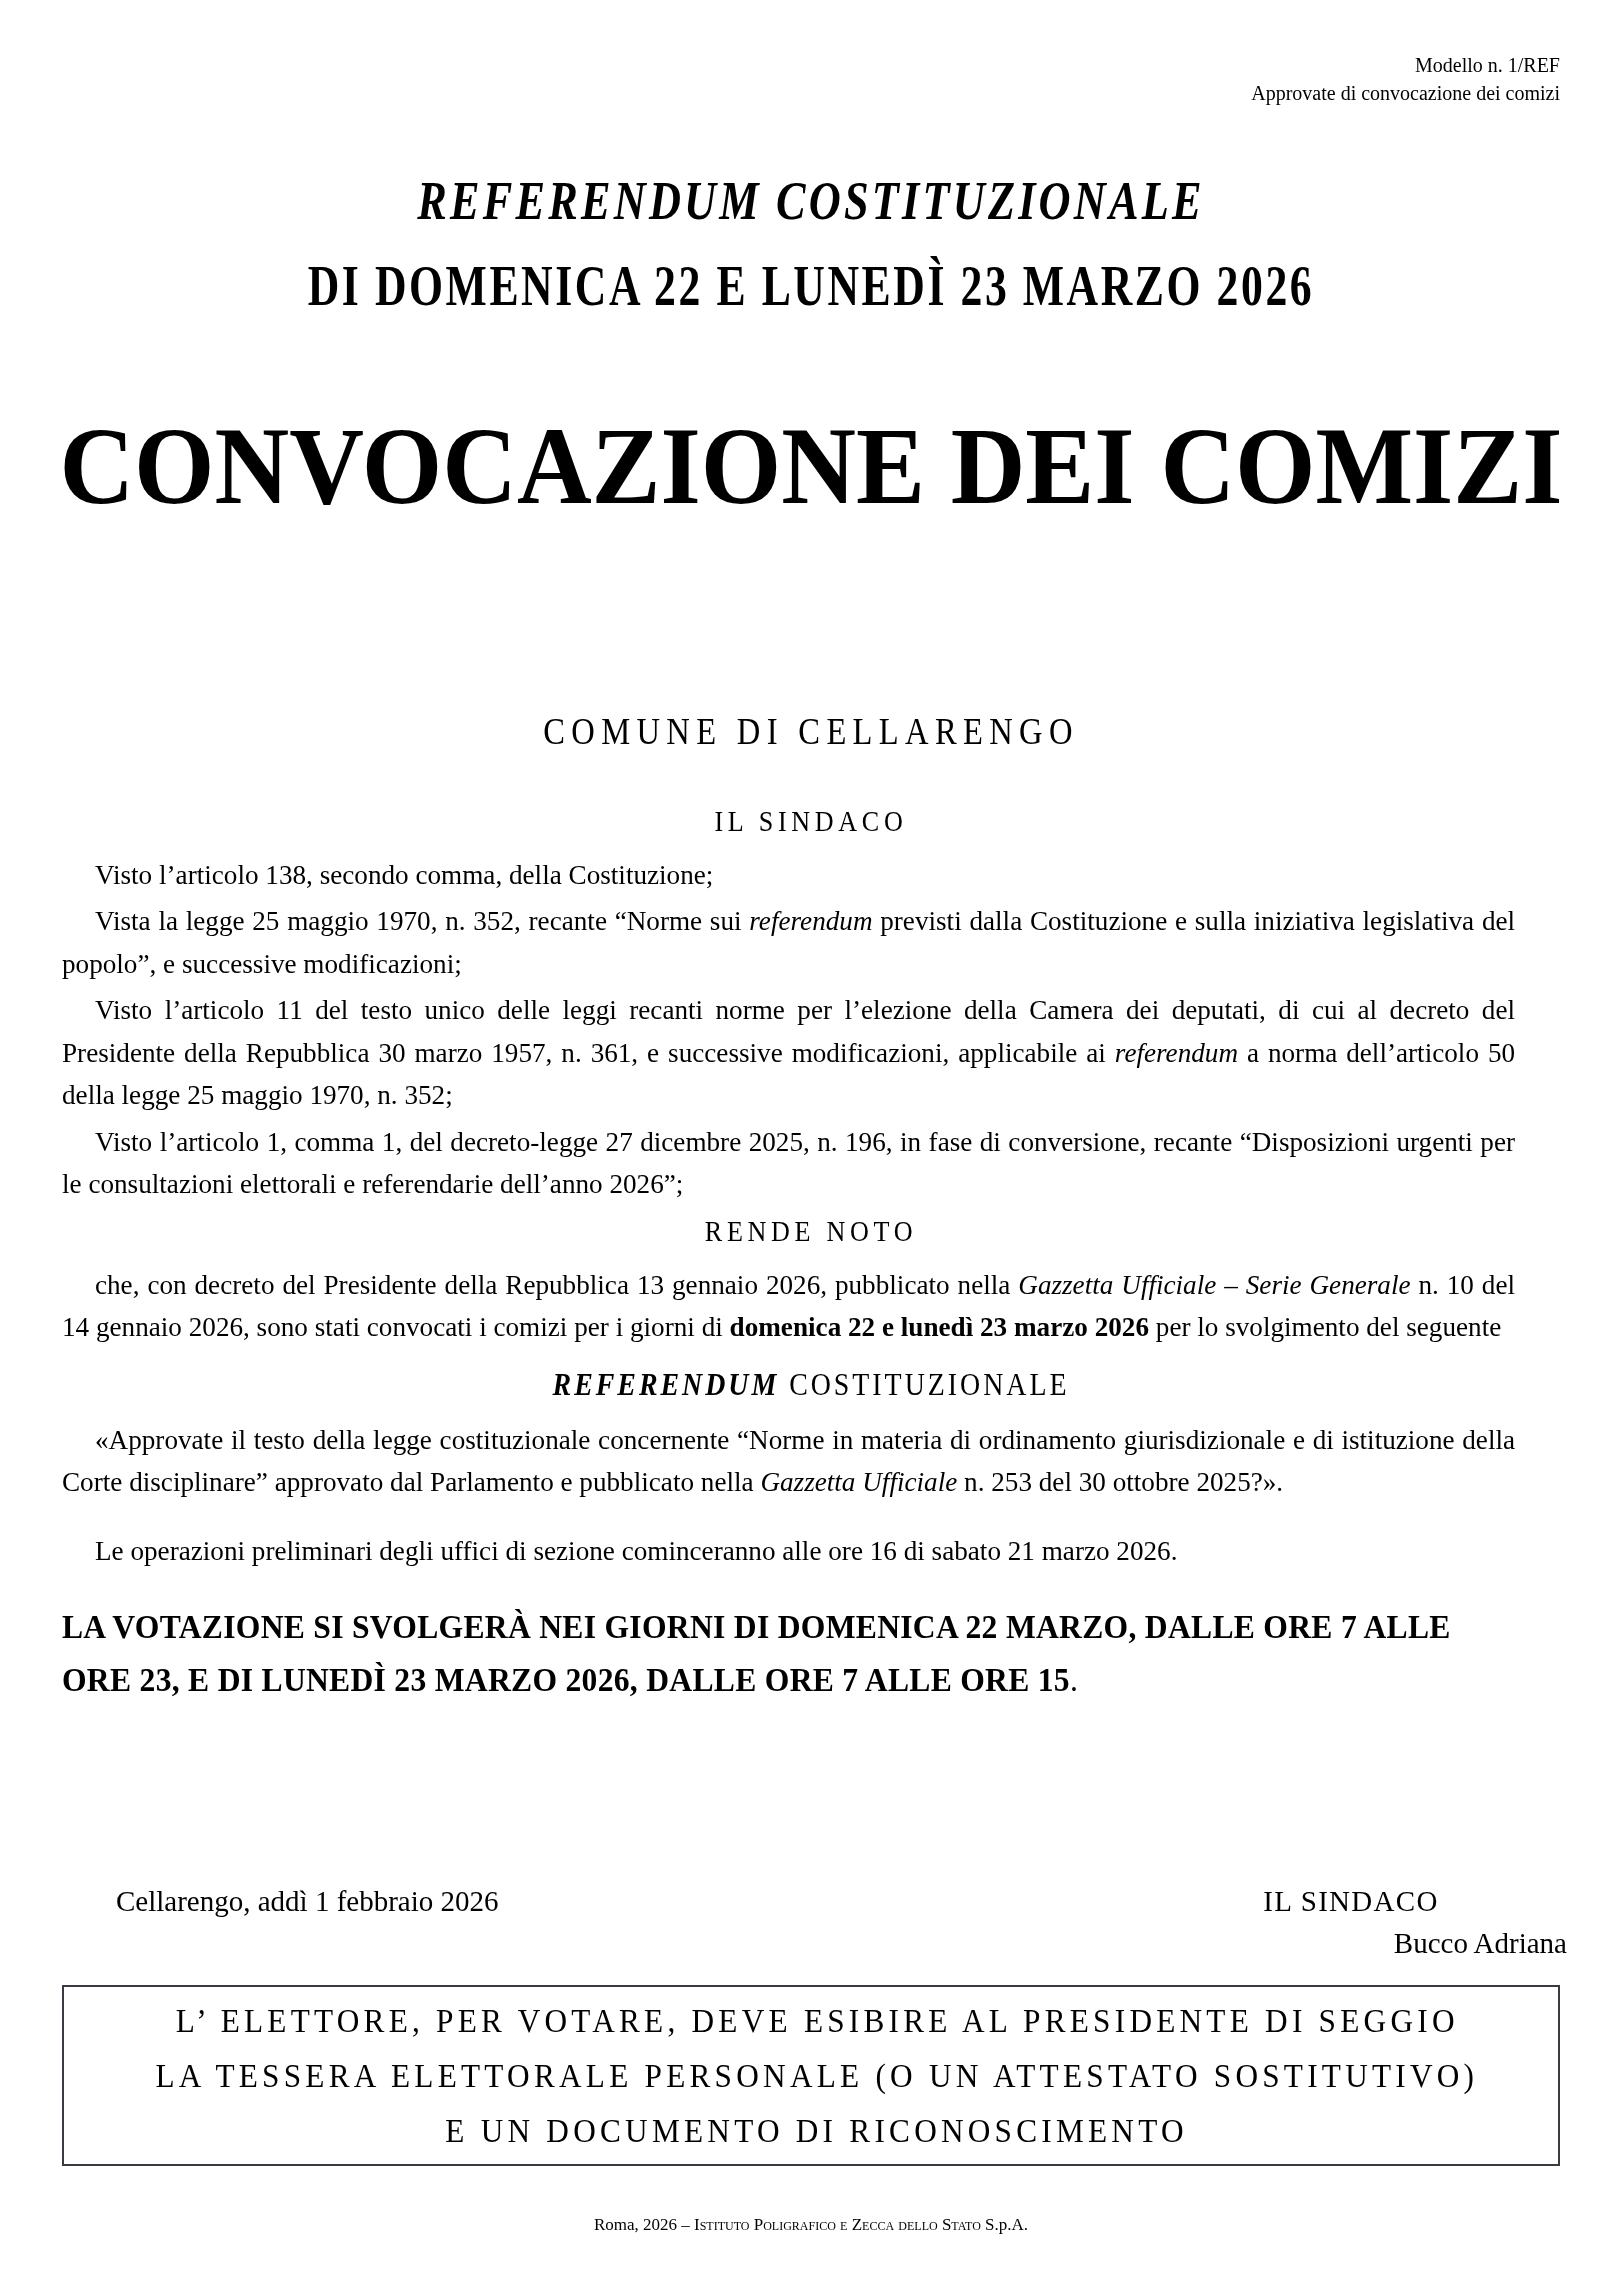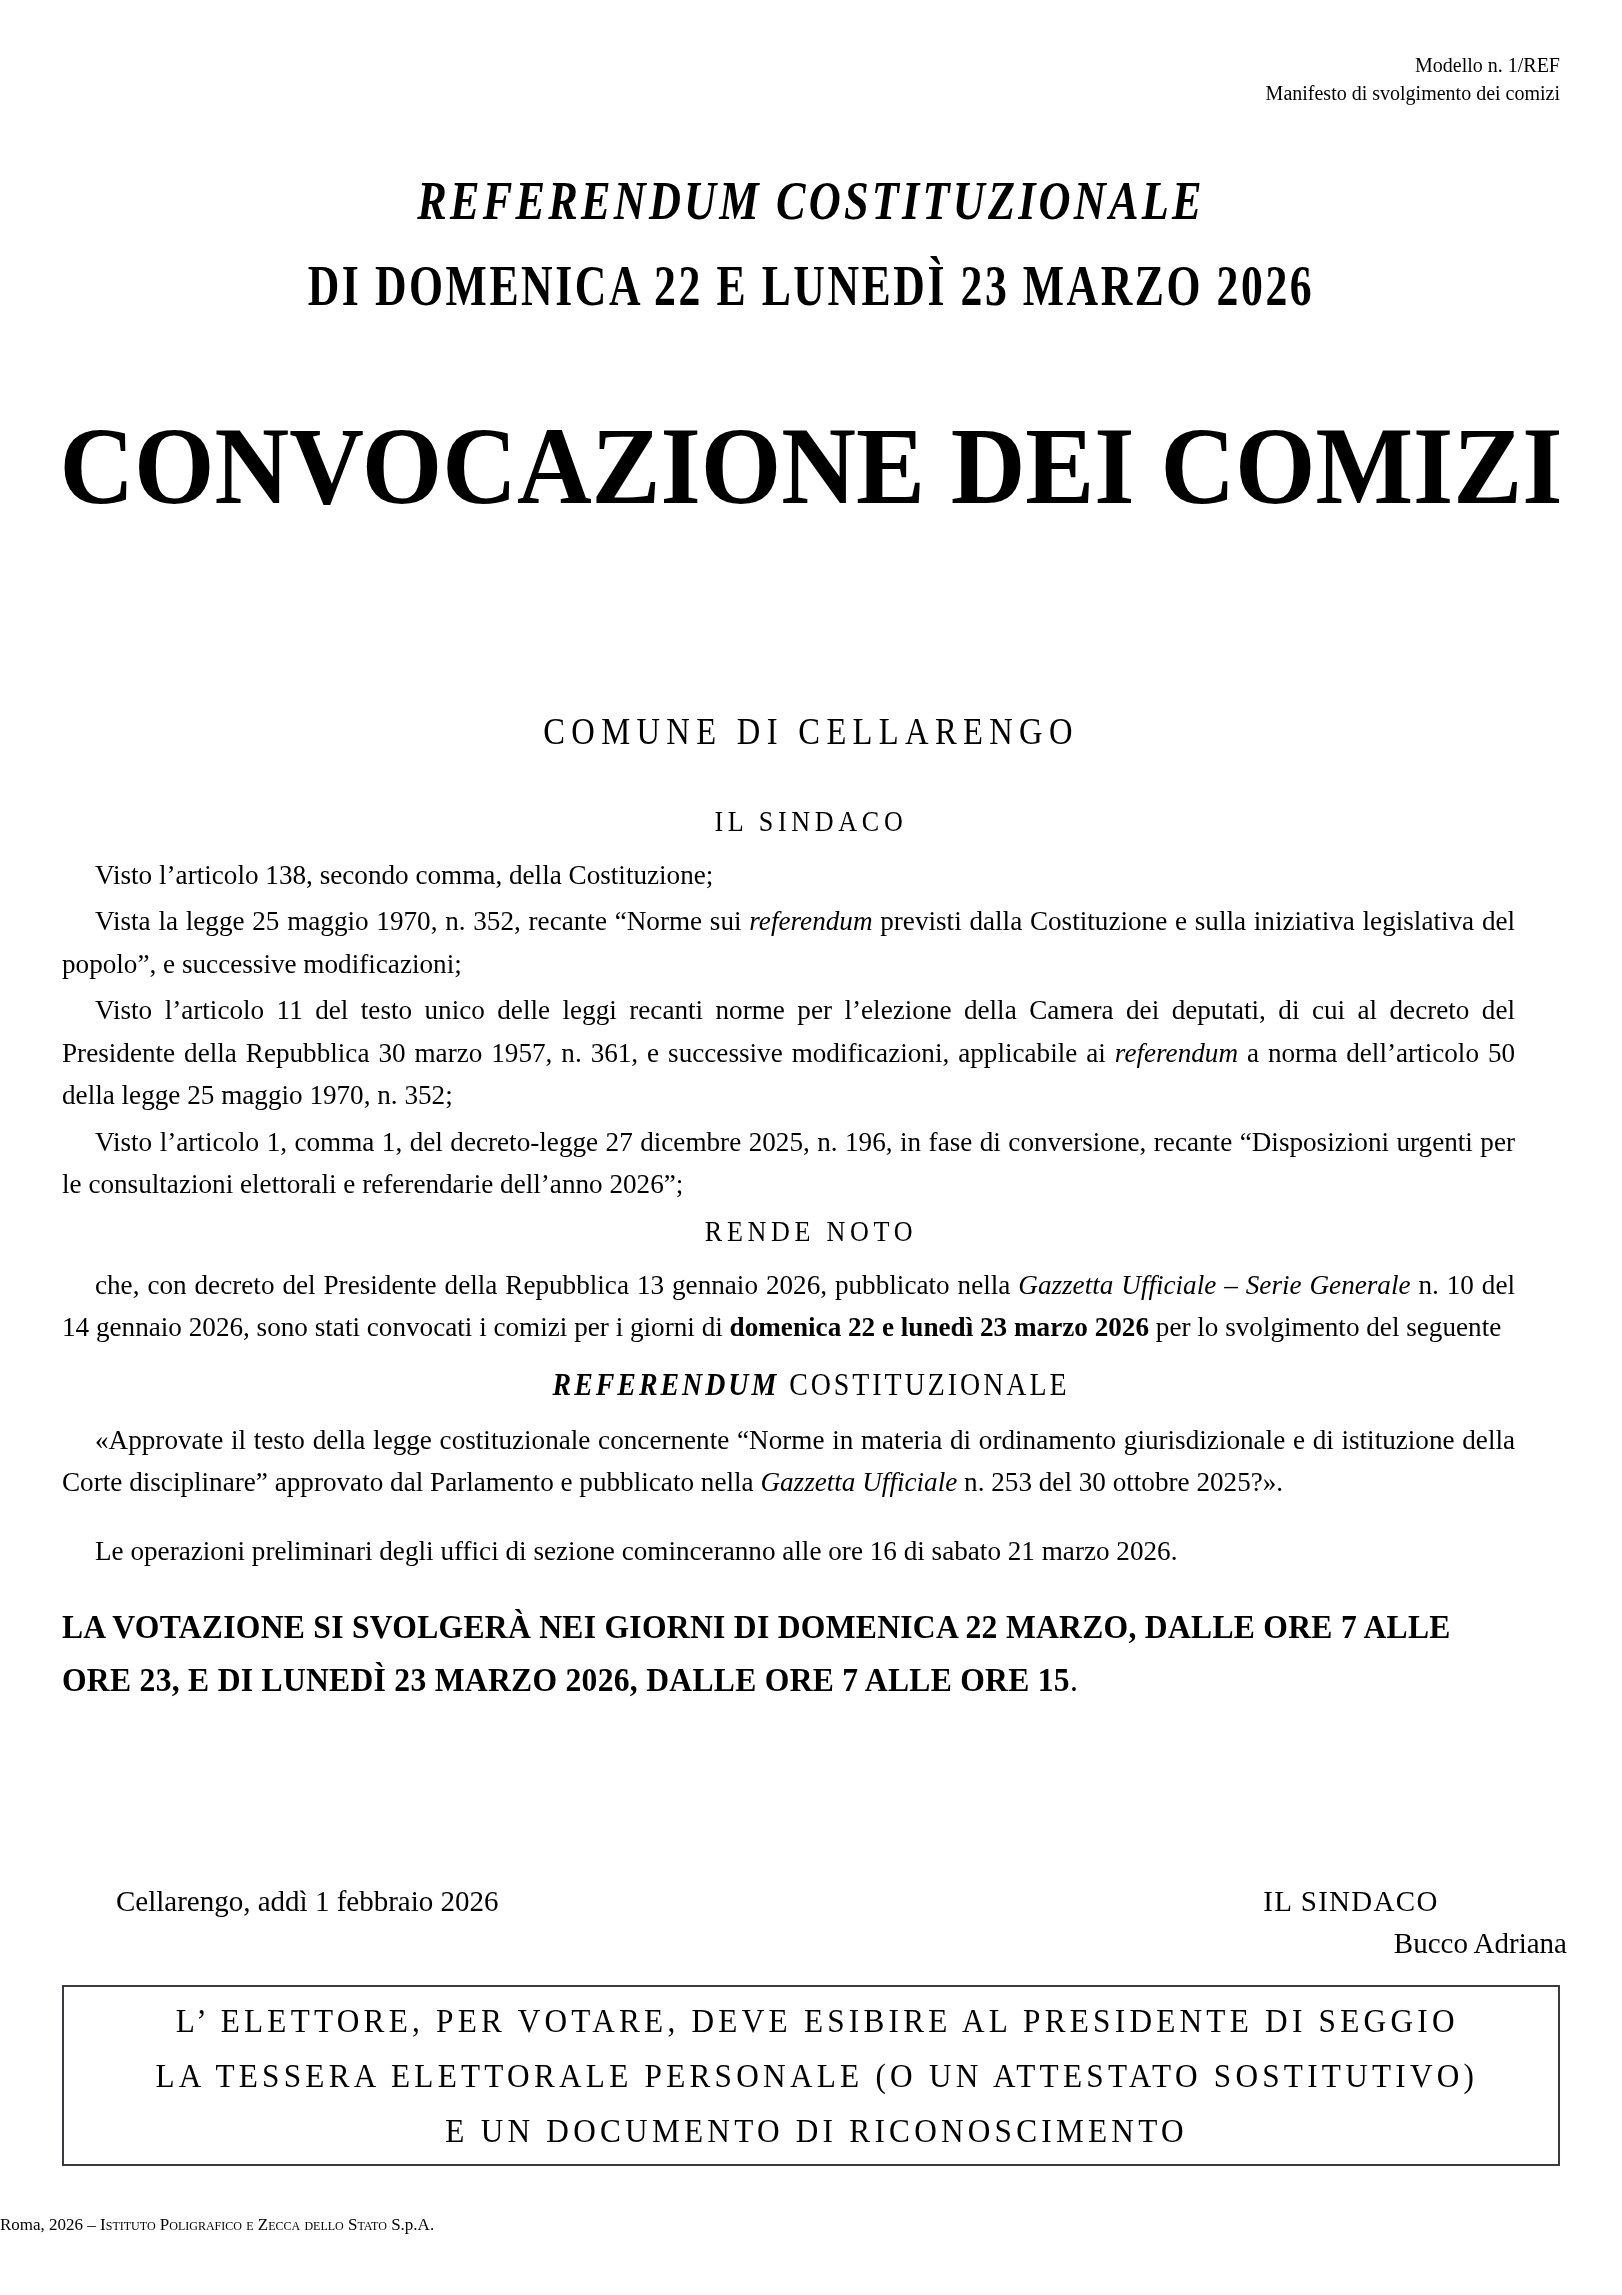--- a/index.html
+++ b/index.html
@@ -181,33 +181,33 @@
     transform: scaleX(0.92);
     white-space: nowrap;
   }
 
   
   .footer {
     position: absolute;
     top: 2215px;
     left: 0;
     width: 100%;
-    text-align: left;
+    text-align: center;
     font-size: 17px;
   }
   .footer .sc { font-variant: small-caps; }
 </style>
 </head>
 <body>
 
 <div class="page">
 
   <div class="model-ref">
     <div>Modello n. 1/REF</div>
-    <div>Manifesto di svolgimento dei comizi</div>
+    <div>Approvate di convocazione dei comizi</div>
   </div>
 
   <div class="title-wrap">
     <div class="title-ref">REFERENDUM COSTITUZIONALE</div>
     <div class="title-date">DI DOMENICA 22 E LUNEDÌ 23 MARZO 2026</div>
   </div>
 
   <div class="headline">CONVOCAZIONE DEI COMIZI</div>
 
   <div class="comune">COMUNE DI CELLARENGO</div>

